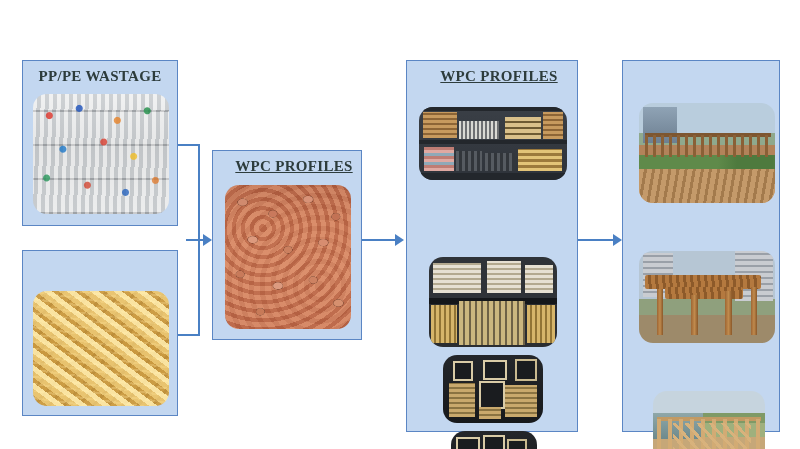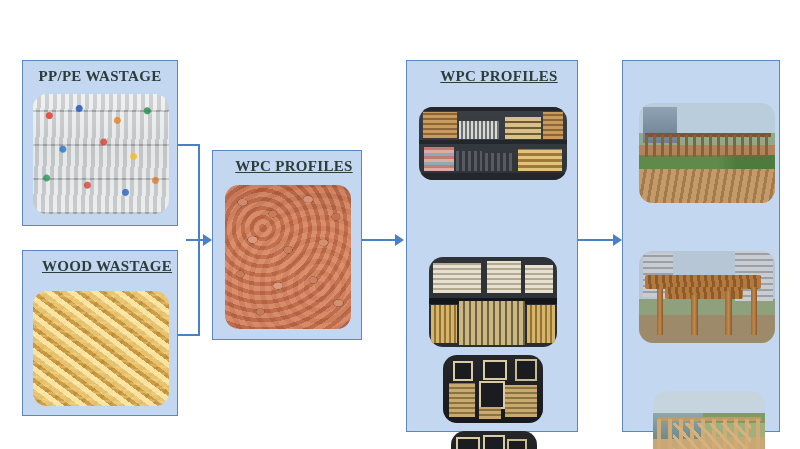--- a/index.html
+++ b/index.html
@@ -165,21 +165,20 @@
 
 <div id="stage">
 
 
   <div class="panel" style="left:22px;top:60px;width:156px;height:166px;">
     <div class="panel-label">PP/PE WASTAGE</div>
     <div class="photo tex-plastic" style="left:10px;top:33px;width:136px;height:120px;"></div>
   </div>
 
   <div class="panel" style="left:22px;top:250px;width:156px;height:166px;">
-    <div class="panel-label left-align">WOOD WASTAGE</div>
     <div class="photo tex-wood" style="left:10px;top:40px;width:136px;height:115px;"></div>
   </div>
 
   <div>
     <div class="ln" style="left:178px;top:144px;width:22px;height:2px;"></div>
     <div class="ln" style="left:178px;top:334px;width:22px;height:2px;"></div>
     <div class="ln" style="left:198px;top:144px;width:2px;height:192px;"></div>
     <div class="arrow-wrap" style="left:186px;top:234px;width:26px;">
       <div class="arrow-line" style="width:18px;"></div>
       <div class="arrow-head" style="left:17px;"></div>

